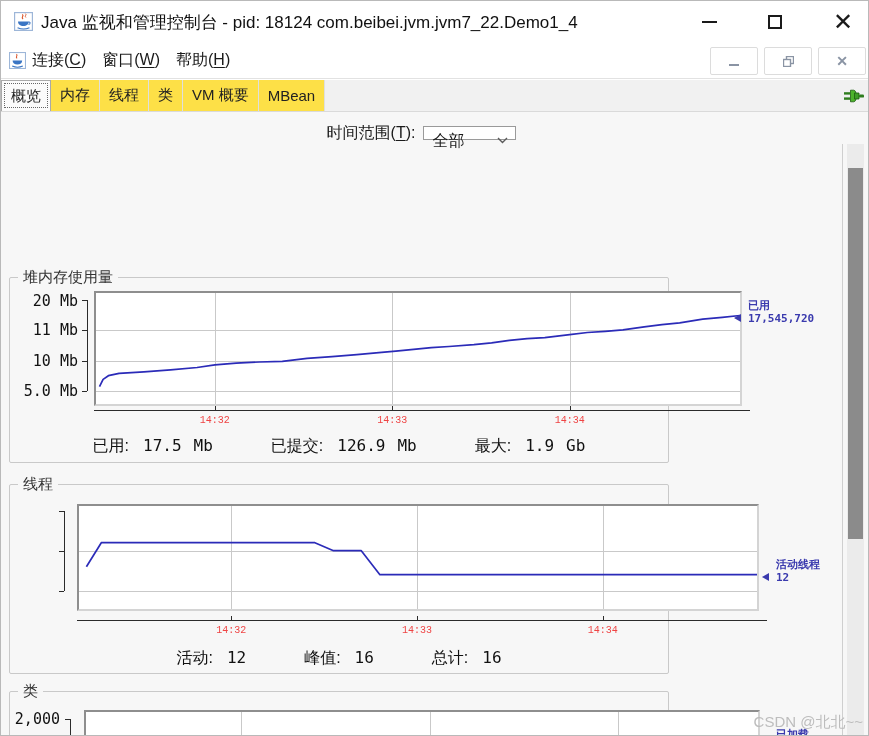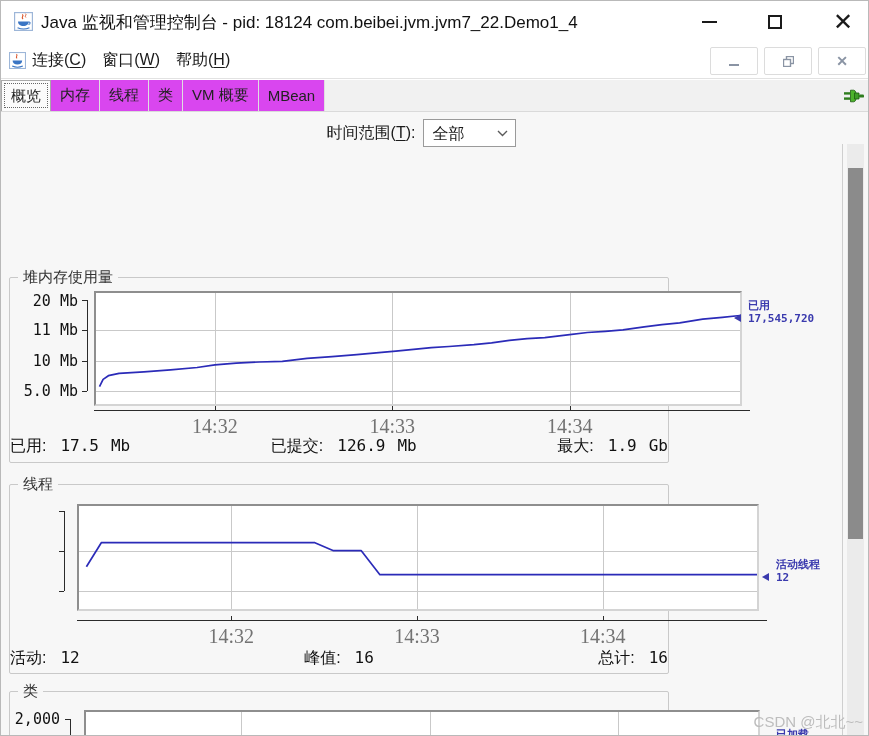--- a/index.html
+++ b/index.html
@@ -29,32 +29,32 @@
   .framebtns { position:absolute; right:2px; top:4px; display:flex; gap:6px; }
   .framebtn { width:48px; height:28px; background:#fff; border:1px solid #dcdcdc; border-radius:2px;
               display:flex; align-items:center; justify-content:center; color:#8a94a4; }
   .fb-min { width:10px; height:0; border-top:2px solid #8a94a4; margin-top:8px; }
   .fb-cls { font-size:14px; font-weight:bold; color:#8a94a4; }
 
   
   .tabbar { position:absolute; left:0; top:79px; width:100%; height:32px; background:#f1f1f1;
             border-bottom:1px solid #dadada; display:flex; align-items:stretch; }
   .tab { display:flex; align-items:center; padding:0 9px; font-size:15px; color:#222;
-         border-right:1px solid #dfdfdf; background:#d946ef; white-space:nowrap; }
+         border-right:1px solid #dfdfdf; background:#fde047; white-space:nowrap; }
   .tab.selected { background:#fbfbfb; border:1px solid #a9a9a9; border-bottom:none;
                   outline:1px dotted #666; outline-offset:-4px; }
   .plug { position:absolute; right:4px; top:7px; width:20px; height:18px; }
 
   
   .content { position:absolute; left:0; top:111px; width:100%; height:625px; background:#f7f7f7; }
 
   .timerange { position:absolute; left:0; top:6px; width:841px; height:30px;
                display:flex; align-items:center; justify-content:center; }
   .tr-label { font-size:16px; margin-right:8px; white-space:nowrap; }
-  .combo { position:relative; width:93px; height:28px; background:#fff; border:1px solid #9a9a9a; }
+  .combo { position:relative; width:93px; height:14px; background:#fff; border:1px solid #9a9a9a; }
   .combo .val { position:absolute; left:8px; top:4px; font-size:16px; }
   .combo .chev { position:absolute; right:7px; top:10px; width:11px; height:7px; }
 
   
   .panel { position:absolute; left:8px; width:660px; border:1px solid #c9c9c9; border-radius:2px; background:#f7f7f7; }
   .panel-title { position:absolute; top:-10px; left:8px; padding:0 5px; background:#f7f7f7;
                  font-size:15px; color:#333; white-space:nowrap; }
   .plot { position:absolute; background:#fff; border:2px solid;
           border-color:#8e8e8e #d4d4d4 #d4d4d4 #8e8e8e; overflow:hidden; }
   .gridline.v { position:absolute; top:0; bottom:0; width:1px; background:#c9c9c9; }
@@ -62,29 +62,29 @@
   .plot svg { position:absolute; left:0; top:0; }
   .ylabels { position:absolute; }
   .ylabels span { position:absolute; right:6px; transform:translateY(-50%); font-size:15px; white-space:nowrap;
                   font-family:"DejaVu Sans Mono","Liberation Mono",monospace; color:#111; }
   .yaxisline { position:absolute; width:6px; }
   .yaxisline .vline { position:absolute; right:0; width:1px; background:#2b2b2b; }
   .yaxisline .ytick { position:absolute; right:1px; width:5px; height:1px; background:#2b2b2b; }
   .xaxis { position:absolute; height:1px; background:#2b2b2b; }
   .xaxis .xtick { position:absolute; top:-4px; width:1px; height:4px; background:#2b2b2b; }
   .xlabels { position:absolute; height:20px; }
-  .xlabels span { position:absolute; transform:translateX(-50%); font-size:20px; color:#737373;
-                  font-family:Liberation Serif, serif; white-space:nowrap; }
+  .xlabels span { position:absolute; transform:translateX(-50%); font-size:10px; color:#ef4444;
+                  font-family:Liberation Mono, monospace; white-space:nowrap; }
   .legend { position:absolute; width:100px; color:#3a3aae; }
   .legend .marker { position:absolute; left:0; top:15px; width:0; height:0;
                     border-top:4px solid transparent; border-bottom:4px solid transparent;
                     border-right:7px solid #3a3aae; }
   .legend .ltxt { position:absolute; left:14px; top:0; font-size:11px; font-weight:bold; line-height:13px;
                   font-family:"DejaVu Sans Mono","Liberation Mono",monospace; white-space:nowrap; }
-  .stats { position:absolute; left:0; width:100%; display:flex; justify-content:space-between; gap:58px;
+  .stats { position:absolute; left:0; width:100%; display:flex; justify-content:center; gap:58px;
            font-size:16px; color:#111; }
   .stat { white-space:nowrap; }
   .stat .sv { font-family:"DejaVu Sans Mono","Liberation Mono",monospace; margin-left:14px; }
   .stat .su { font-family:"DejaVu Sans Mono","Liberation Mono",monospace; margin-left:12px; }
 
   #panel-heap    { top:165px; height:186px; }
   #panel-threads { top:372px; height:190px; }
   #panel-classes { top:579px; height:163px; }
 
   

